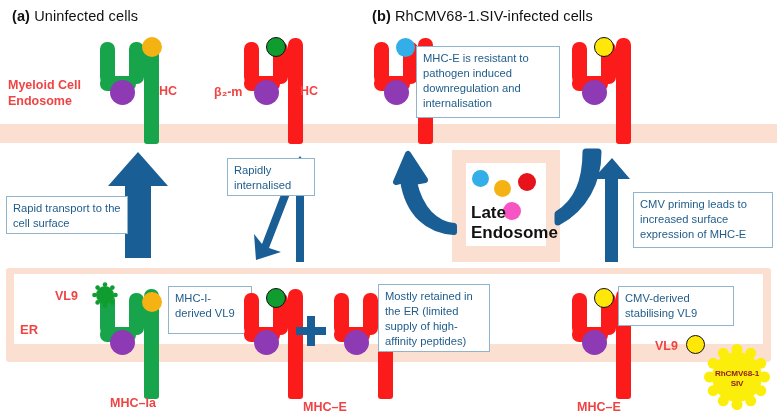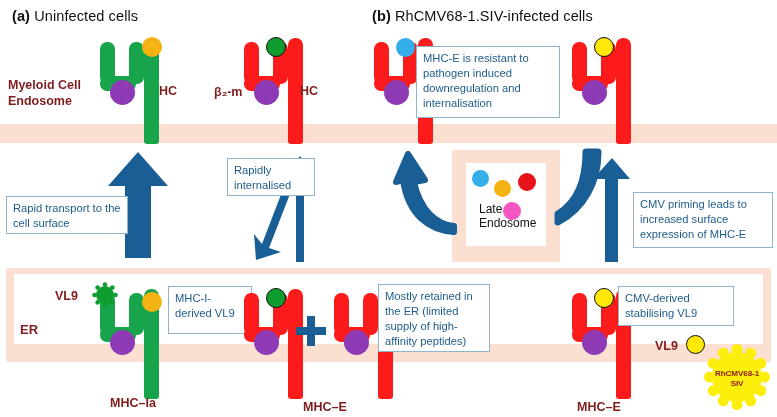--- a/index.html
+++ b/index.html
@@ -28,21 +28,21 @@
   
   .er-outer{
     position:absolute;background:#FBE0D2;border-radius:3px;
   }
   .er-inner{
     position:absolute;background:#ffffff;
   }
 
   
   .blab{
-    position:absolute;font-size:12.5px;font-weight:700;color:#7f1d1d;
+    position:absolute;font-size:12.5px;font-weight:700;color:#ef4444;
     white-space:nowrap;line-height:1.25;
   }
   .blab.big{font-size:13px;}
 
   
   .callout{
     position:absolute;border:1px solid #8FB4CC;background:#ffffff;
     color:#1F5C8B;font-size:11.2px;line-height:1.33;
     padding:4px 6px 4px 6px;box-sizing:border-box;
   }
@@ -52,22 +52,22 @@
   .mhc svg{display:block;overflow:visible;}
 
   
   .dot{position:absolute;border-radius:50%;}
   .dot.ring{box-sizing:border-box;}
 
   
   .endo-outer{position:absolute;background:#FBE0D2;}
   .endo-inner{position:absolute;background:#ffffff;}
   .endo-label{
-    position:absolute;font-size:12px;font-weight:400;color:#111;
-    line-height:1.15;white-space:nowrap;margin-left:8px;
+    position:absolute;font-size:17px;font-weight:700;color:#111;
+    line-height:1.15;white-space:nowrap;
   }
 
   
   .arrow{position:absolute;}
   .arrow svg{display:block;overflow:visible;}
 
   
   .plus{position:absolute;}
 
   

